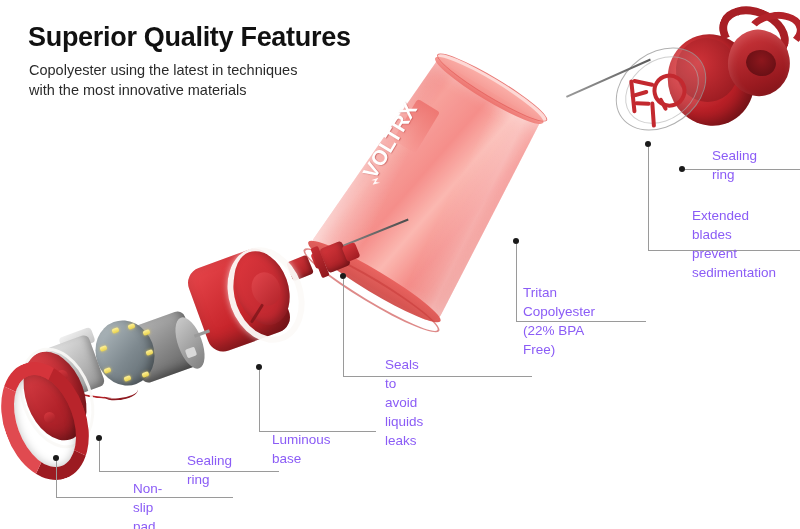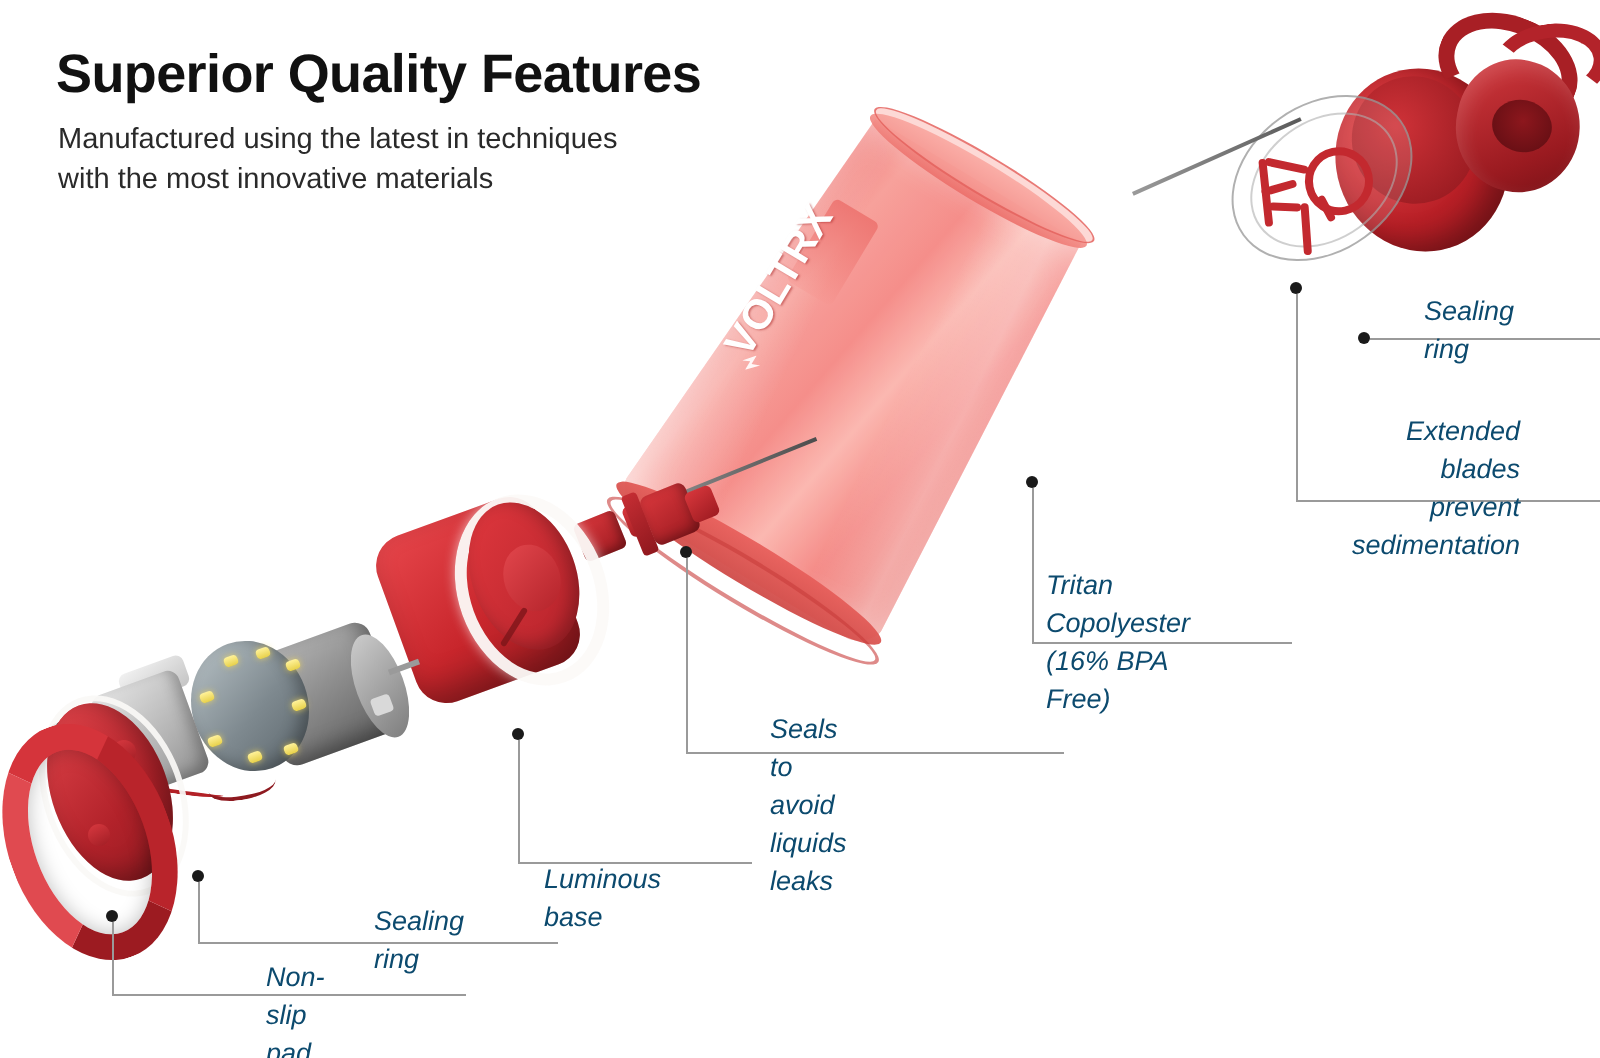--- a/index.html
+++ b/index.html
@@ -22,21 +22,21 @@
   .subtitle{
     position:absolute;left:29px;top:60px;
     font-size:14.5px;line-height:20px;color:#2a2a2a;
     white-space:pre-line;
   }
 
   
   .callout{position:absolute;}
   .callout .txt{
     position:absolute;white-space:pre-line;
-    font-size:13.5px;line-height:19px;color:#0c4a6e;font-style:italic;
+    font-size:13.5px;line-height:19px;color:#8b5cf6;
   }
   .lead-dot{
     position:absolute;width:6px;height:6px;border-radius:50%;
     background:#1a1a1a;
   }
   .lead-v{position:absolute;width:1px;background:#9a9a9a;}
   .lead-h{position:absolute;height:1px;background:#9a9a9a;}
 
   
   .art{position:absolute;}
@@ -342,21 +342,21 @@
     transform:rotate(-20deg);
     box-shadow:inset 0 0 10px rgba(0,0,0,.25);
   }
 </style>
 </head>
 <body>
 
 <div id="stage">
 
   <div class="title">Superior Quality Features</div>
-  <div class="subtitle">Manufactured using the latest in techniques
+  <div class="subtitle">Copolyester using the latest in techniques
 with the most innovative materials</div>
 
   <div class="lid-wrap art">
     <div class="lid-disc"></div>
     <div class="lid-inner"></div>
     <div class="lid-handle"></div>
     <div class="lid-handle2"></div>
     <div class="lid-spout"></div>
     <div class="lid-spout-hole"></div>
   </div>
@@ -432,30 +432,30 @@
   <div class="callout">
     <div class="lead-dot" style="left:679px;top:166px;"></div>
     <div class="lead-h" style="left:685px;top:169px;width:115px;"></div>
     <div class="txt" style="left:712px;top:146px;">Sealing ring</div>
   </div>
 
   <div class="callout">
     <div class="lead-dot" style="left:645px;top:141px;"></div>
     <div class="lead-v" style="left:648px;top:147px;height:104px;"></div>
     <div class="lead-h" style="left:648px;top:250px;width:152px;"></div>
-    <div class="txt" style="left:676px;top:206px;text-align:right;">Extended blades
+    <div class="txt" style="left:692px;top:206px;">Extended blades
 prevent sedimentation</div>
   </div>
 
   <div class="callout">
     <div class="lead-dot" style="left:513px;top:238px;"></div>
     <div class="lead-v" style="left:516px;top:244px;height:78px;"></div>
     <div class="lead-h" style="left:516px;top:321px;width:130px;"></div>
     <div class="txt" style="left:523px;top:283px;">Tritan Copolyester
-(16% BPA Free)</div>
+(22% BPA Free)</div>
   </div>
 
   <div class="callout">
     <div class="lead-dot" style="left:340px;top:273px;"></div>
     <div class="lead-v" style="left:343px;top:279px;height:98px;"></div>
     <div class="lead-h" style="left:343px;top:376px;width:189px;"></div>
     <div class="txt" style="left:357px;top:355px;margin-left:28px;">Seals to avoid liquids leaks</div>
   </div>
 
   <div class="callout">

